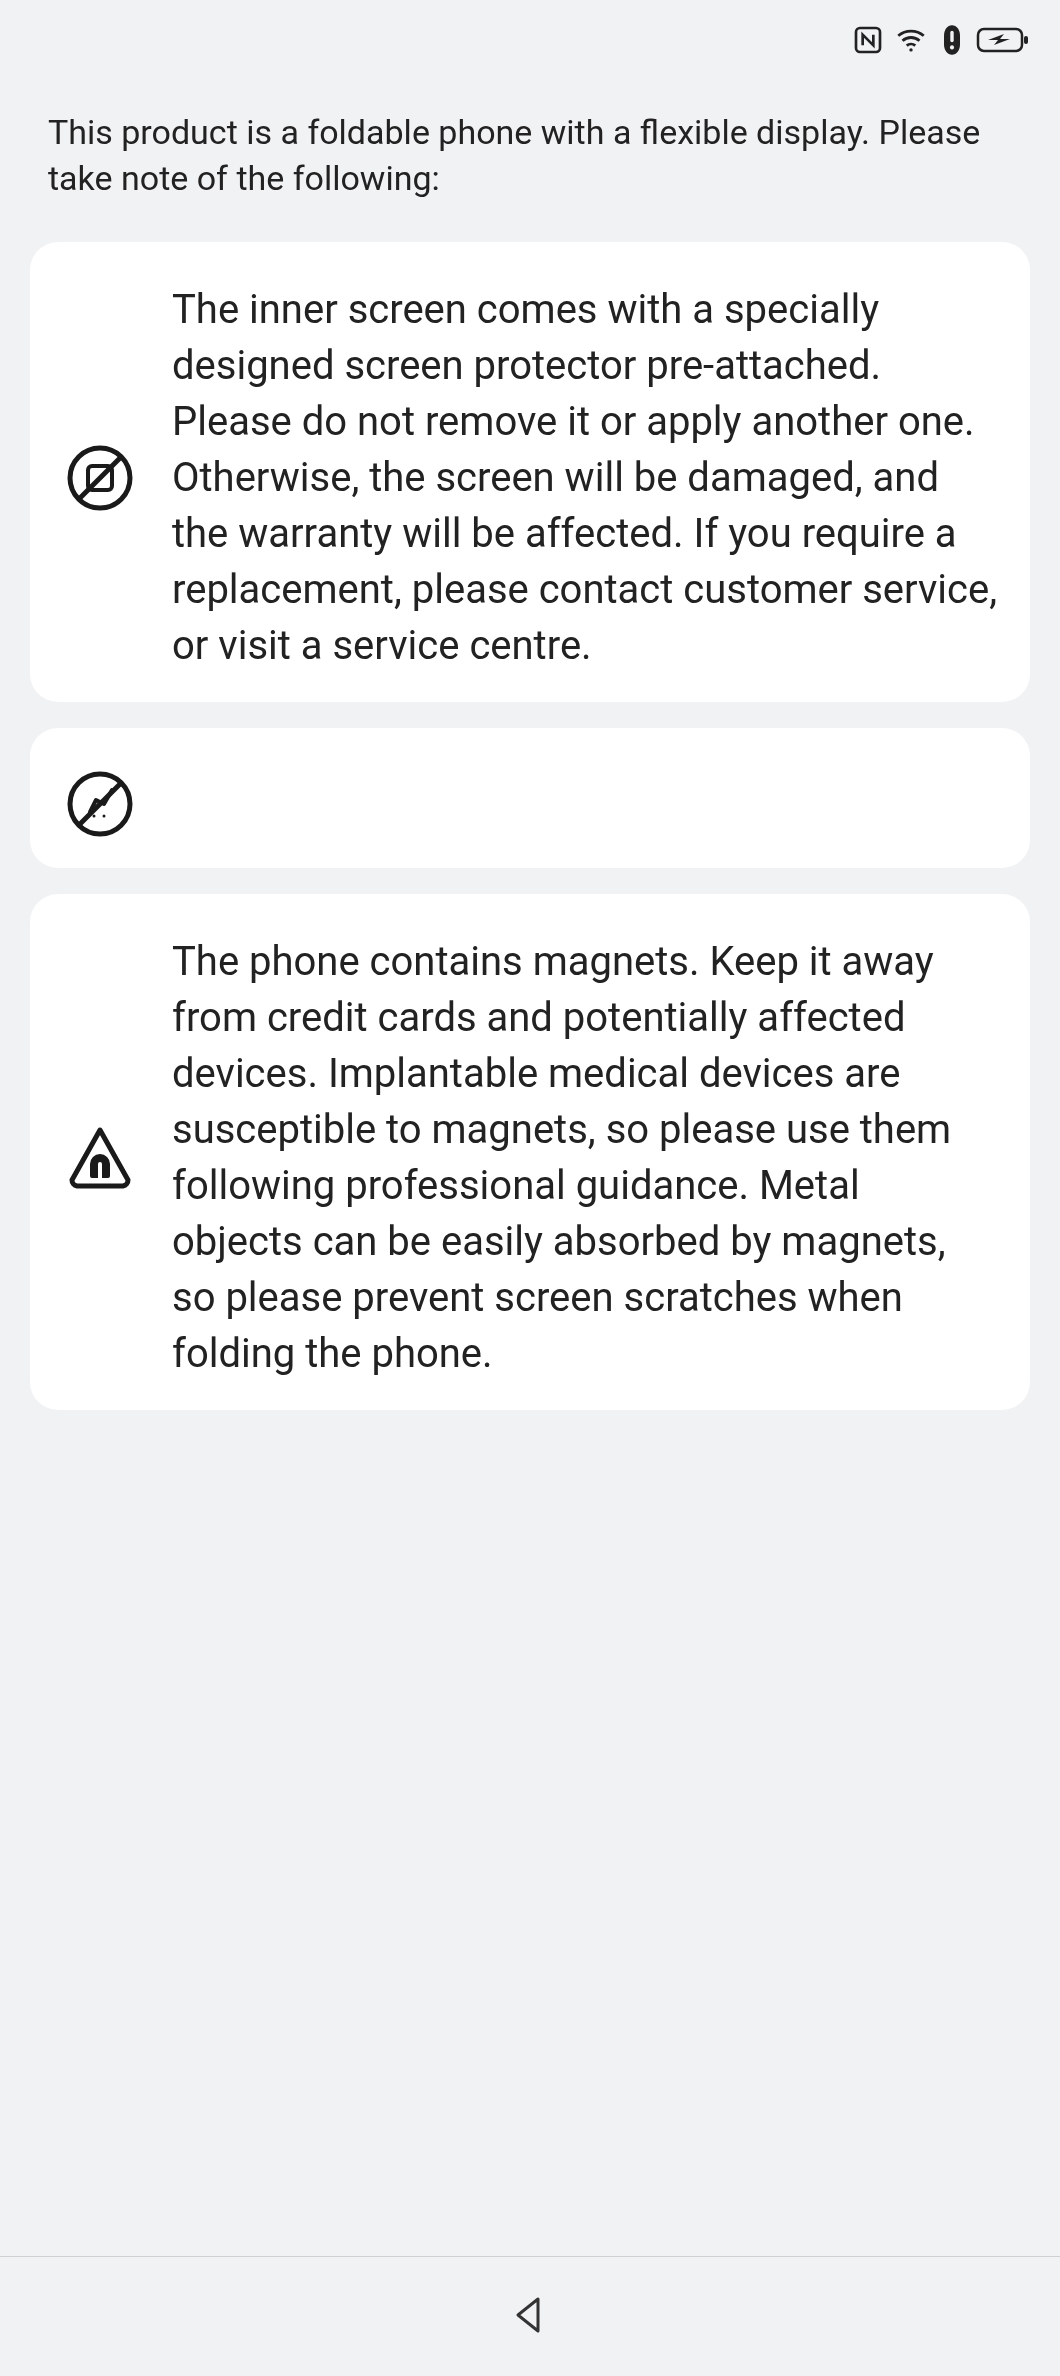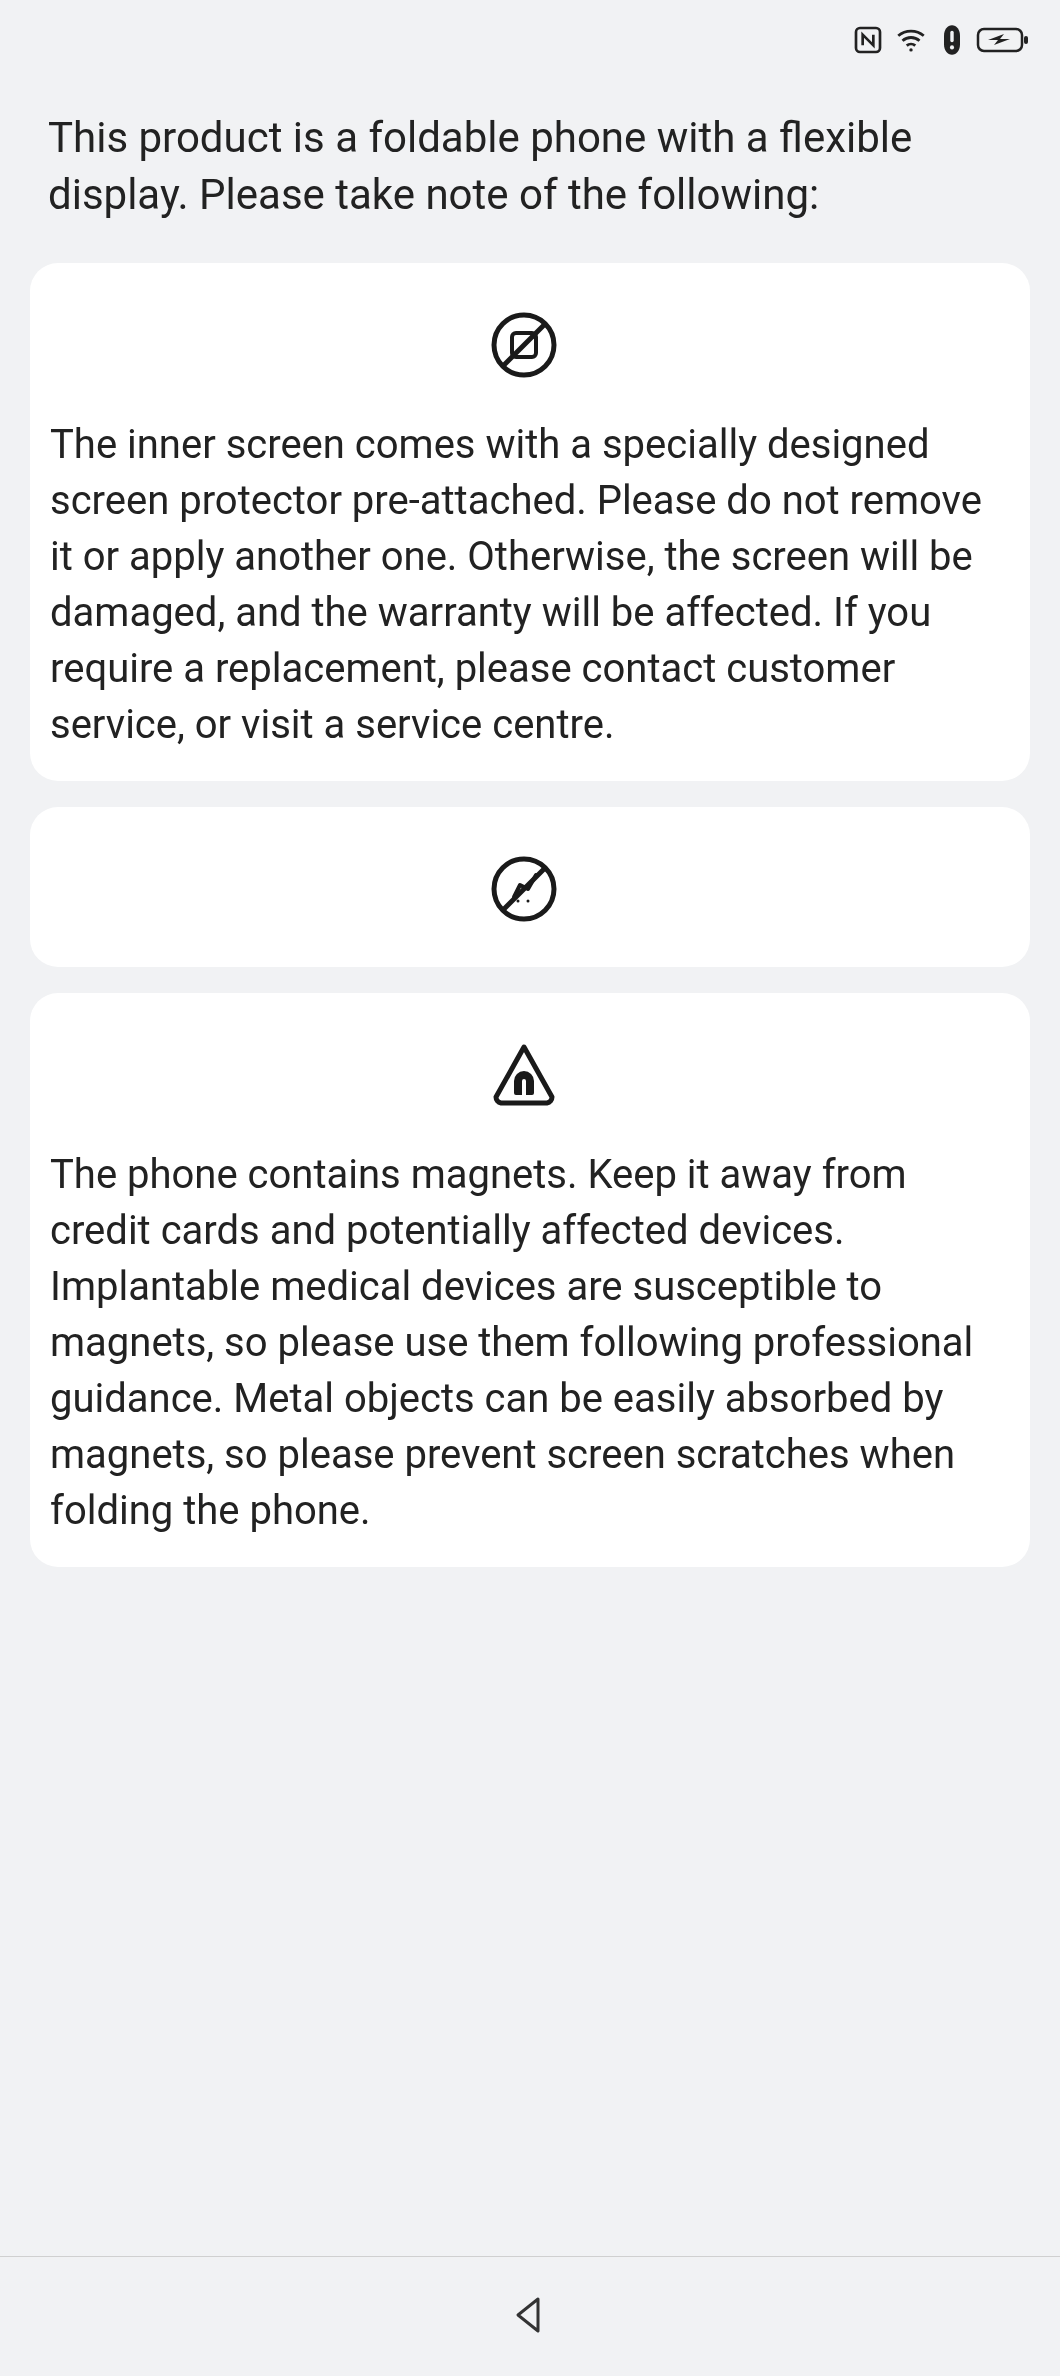--- a/index.html
+++ b/index.html
@@ -15,38 +15,37 @@
     height: 80px;
     display: flex;
     justify-content: flex-end;
     align-items: center;
     padding-right: 30px;
     gap: 10px;
   }
   .status-bar svg { display: block; }
   .intro {
     padding: 30px 48px 40px 48px;
-    font-size: 42px;
+    font-size: 34px;
     line-height: 1.35;
     color: #222;
   }
   .cards {
     display: flex;
     flex-direction: column;
     gap: 26px;
     padding: 0 30px;
   }
   .card {
     background: #fff;
     border-radius: 28px;
     display: flex;
     align-items: center;
-    padding: 32px 32px 28px 20px;
+    padding: 40px 32px 28px 20px;
     gap: 22px;
-    flex-direction: column;
   }
   .card-icon {
     width: 100px;
     flex: 0 0 100px;
     display: flex;
     justify-content: center;
     align-items: center;
   }
   .card-text {
     font-size: 40px;

